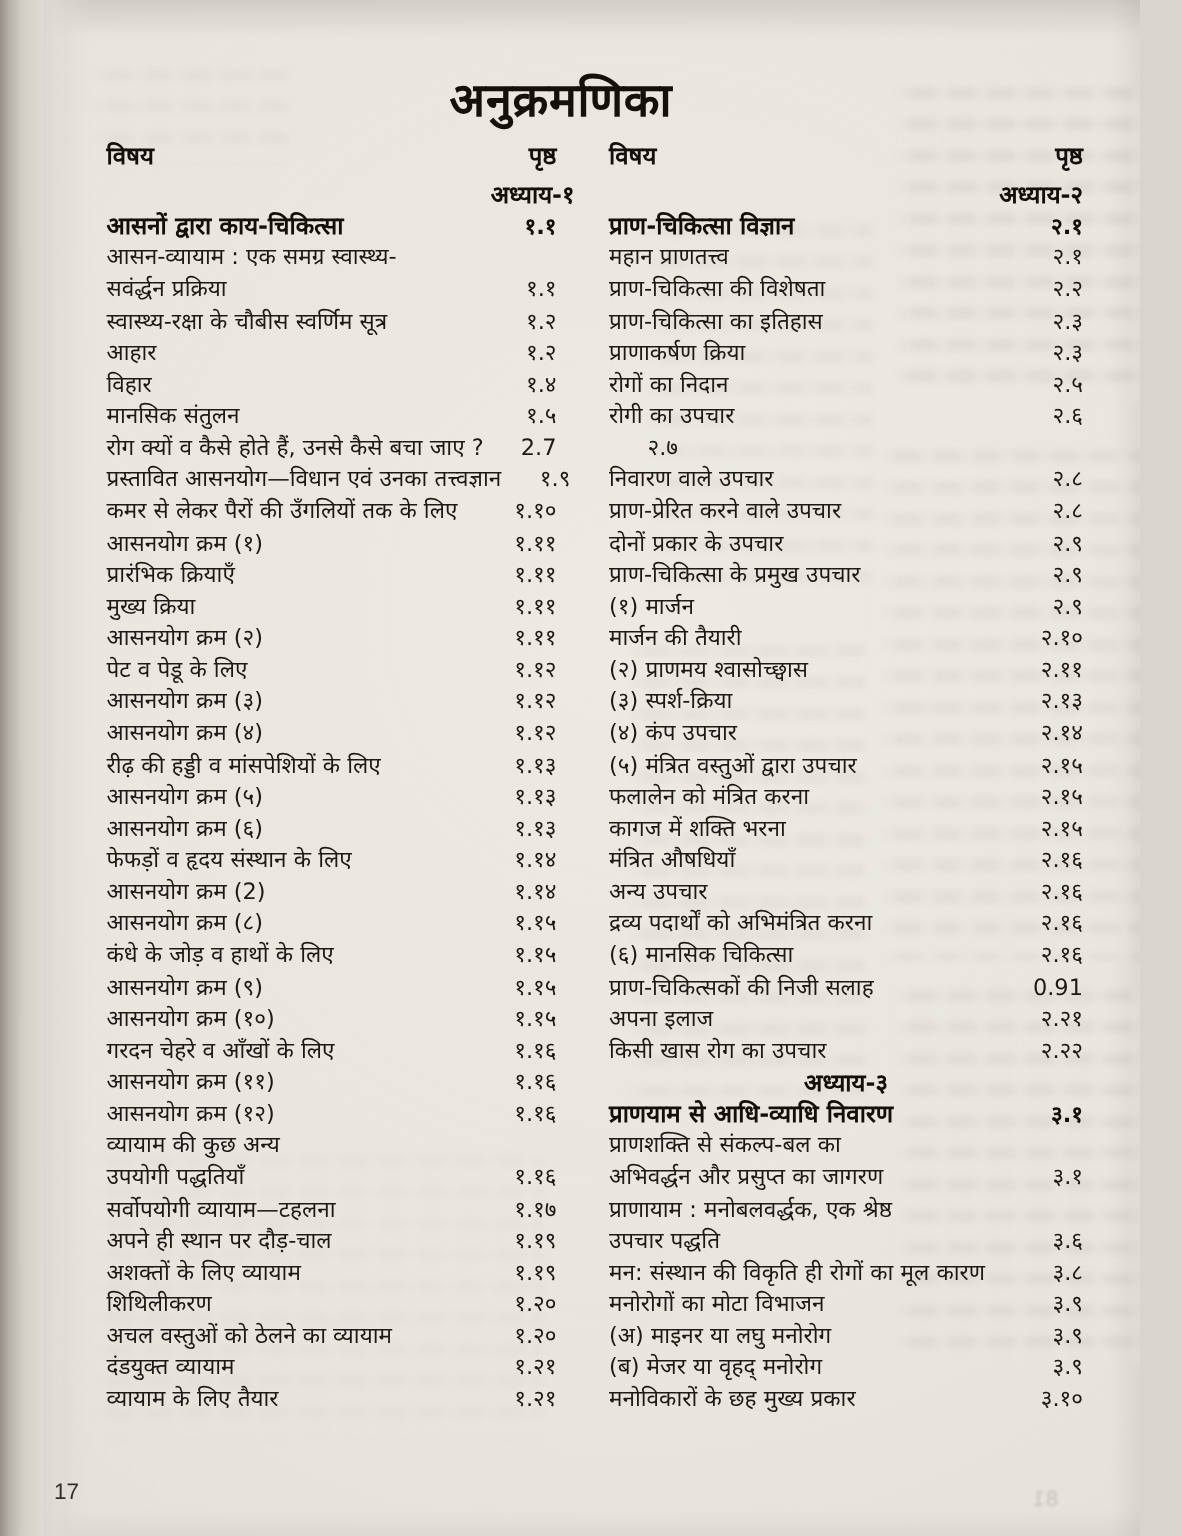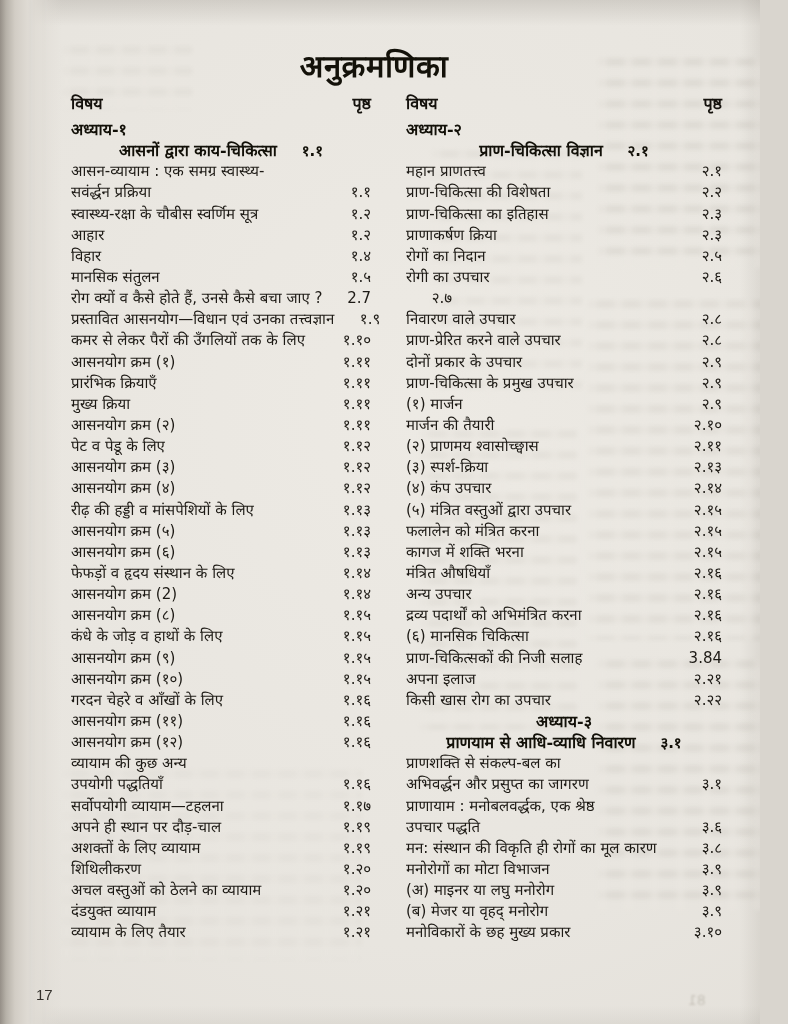--- a/index.html
+++ b/index.html
@@ -54,22 +54,22 @@
   }
   .col-head .ph{padding-right:12px;}
   .col.right .col-head .ph{padding-right:0;}
   .row{
     display:flex;justify-content:space-between;align-items:baseline;
     height:21.15px;line-height:21.15px;white-space:nowrap;font-size:15px;color:#1d1a15;
   }
   .row .lbl{overflow:visible;}
   .row .pg{flex:0 0 auto;min-width:46px;text-align:right;font-size:15px;}
   .col.left .row .pg{padding-right:12px;}
-  .row.bold,.row.chapter{font-weight:700;color:#121008;font-size:16px;justify-content:center;}
-  .row.chapter{justify-content:flex-start;}
+  .row.bold,.row.chapter{font-weight:700;color:#121008;font-size:16px;}
+  .row.chapter{justify-content:flex-end;}
   .row.chapter.center{justify-content:center;}
   .folio{
     position:absolute;left:36px;top:986px;z-index:3;
     font-family:Liberation Sans, sans-serif;font-size:15px;color:#33302b;
   }
   .ghost-folio{
     position:absolute;left:688px;top:992px;z-index:1;
     font-size:14px;color:#8d8779;opacity:.35;filter:blur(1px);transform:scaleX(-1);
   }
 </style>
@@ -351,21 +351,21 @@
           <div class="row entry">
             <span class="lbl">द्रव्य पदार्थों को अभिमंत्रित करना</span>
             <span class="pg">२.१६</span>
           </div>
           <div class="row entry">
             <span class="lbl">(६) मानसिक चिकित्सा</span>
             <span class="pg">२.१६</span>
           </div>
           <div class="row entry">
             <span class="lbl">प्राण-चिकित्सकों की निजी सलाह</span>
-            <span class="pg">3.84</span>
+            <span class="pg">0.91</span>
           </div>
           <div class="row entry">
             <span class="lbl">अपना इलाज</span>
             <span class="pg">२.२१</span>
           </div>
           <div class="row entry">
             <span class="lbl">किसी खास रोग का उपचार</span>
             <span class="pg">२.२२</span>
           </div>
           <div class="row chapter center">

